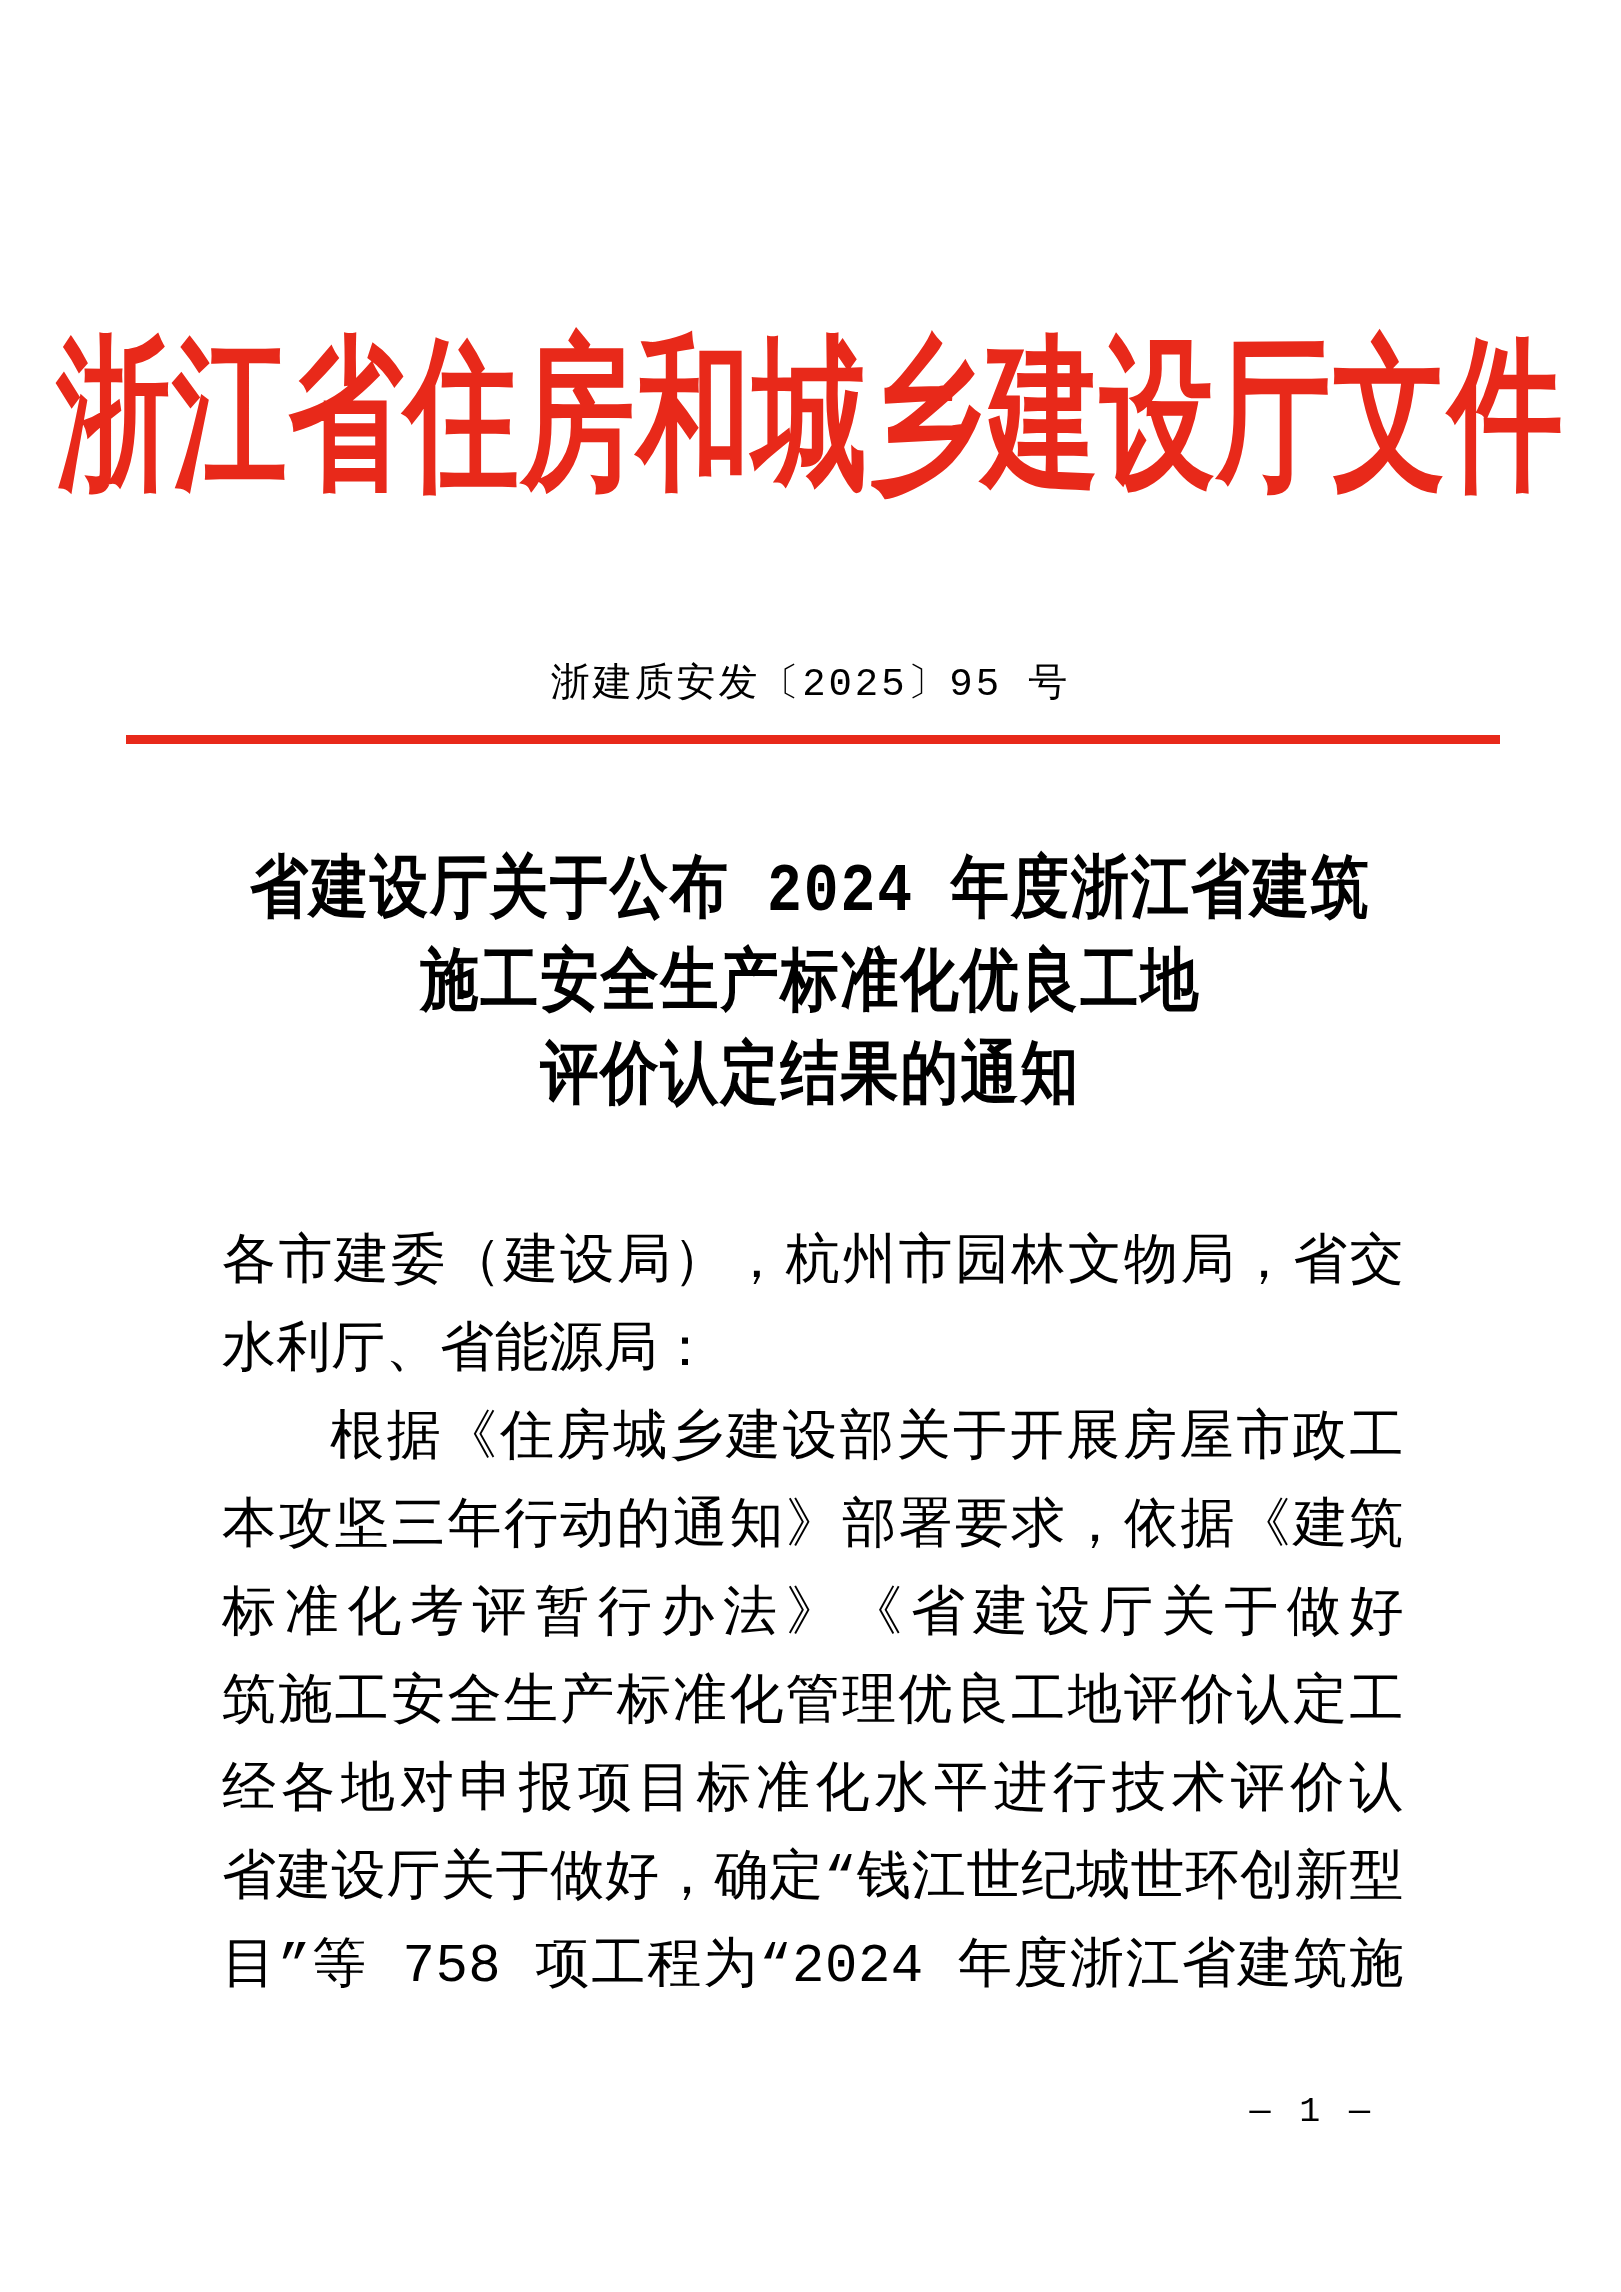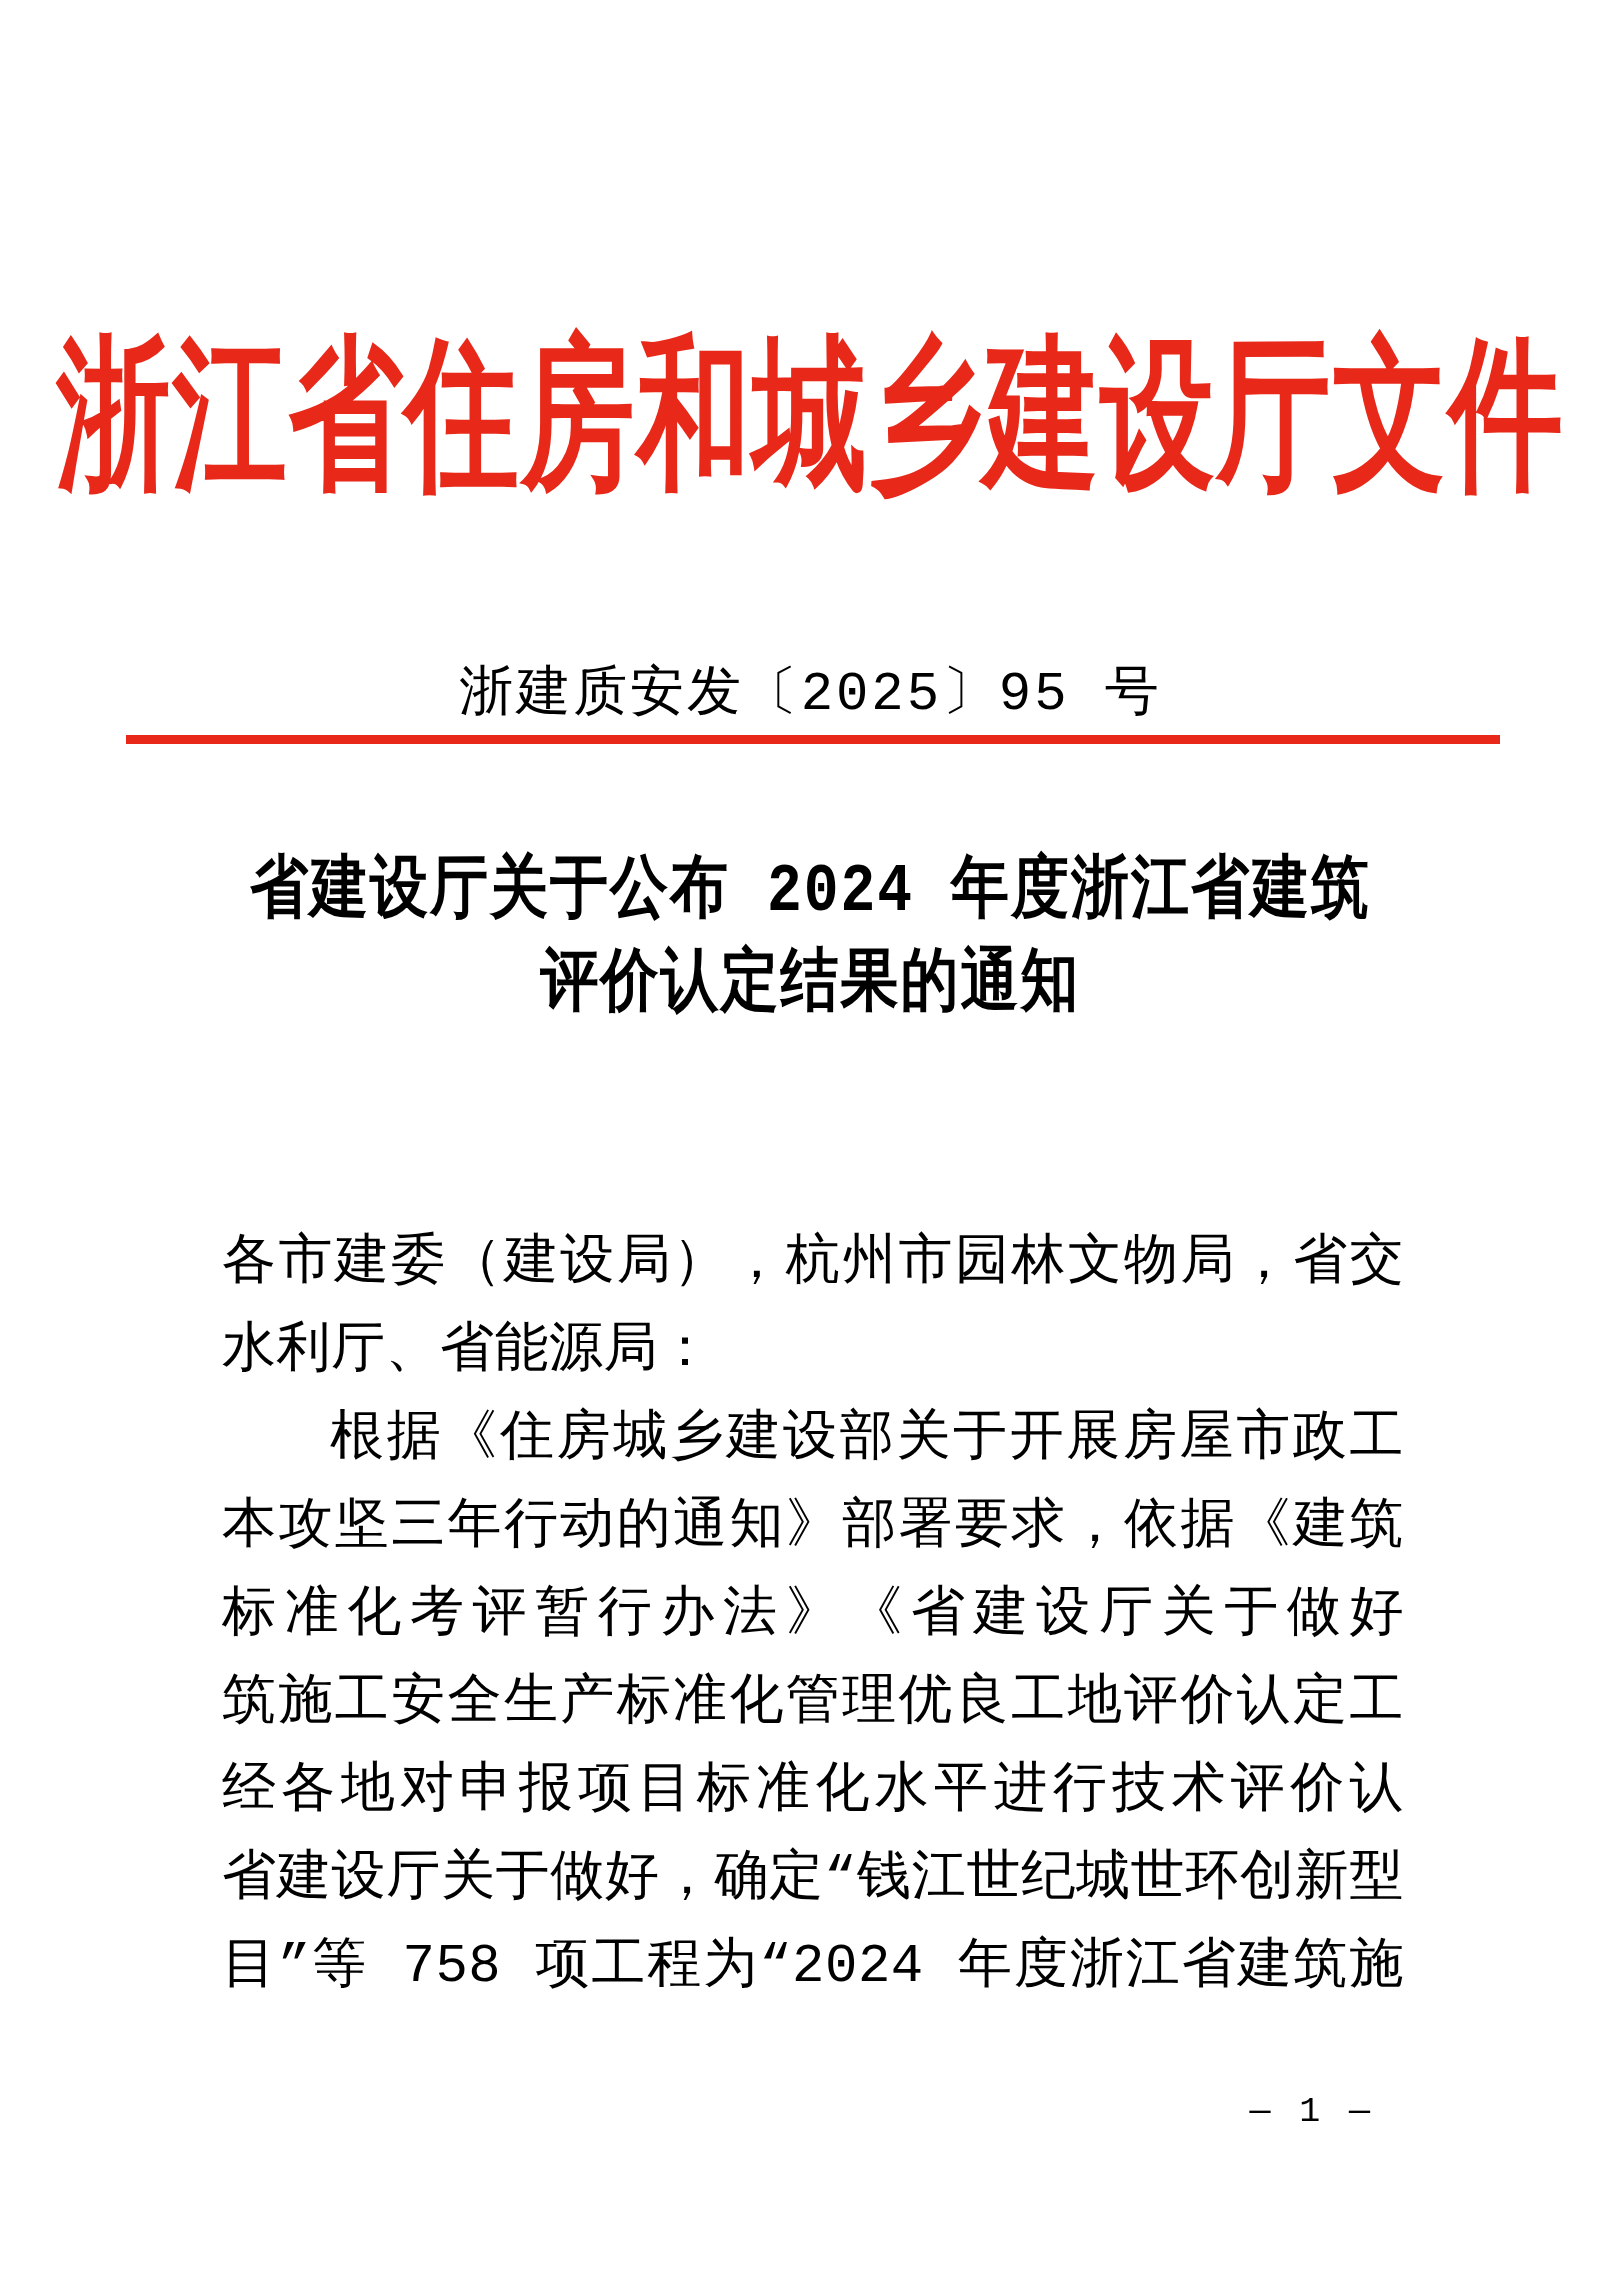--- a/index.html
+++ b/index.html
@@ -26,21 +26,21 @@
     color: var(--accent-red);
     white-space: nowrap;
     transform: scaleY(1.45);
     transform-origin: center top;
   }
   
   .doc-number {
     position: absolute;
     top: 655px; left: 0; right: 0;
     text-align: center;
-    font-size: 54px;
+    font-size: 39px;
     letter-spacing: 2.9px;
     white-space: nowrap;
   }
   
   .red-rule {
     position: absolute;
     top: 735px; left: 126px;
     width: 1374px; height: 8.8px;
     background: var(--accent-red);
   }
@@ -95,20 +95,21 @@
 <div class="page">
 
   <div class="masthead">浙江省住房和城乡建设厅文件</div>
 
   <div class="doc-number">浙建质安发〔2025〕95 号</div>
 
   <div class="red-rule"></div>
 
   <div class="doc-title">
     <div class="t-row"><span class="tl">省建设厅关于公布 2024 年度浙江省建筑</span></div>
+    <div class="t-row"><span class="tl">施工安全生产标准化优良工地</span></div>
     <div class="t-row"><span class="tl">评价认定结果的通知</span></div>
   </div>
 
   <div class="content">
     <div class="c-line j">各市建委（建设局），杭州市园林文物局，省交通运输厅、省</div>
     <div class="c-line">水利厅、省能源局：</div>
     <div class="c-line j ind">根据《住房城乡建设部关于开展房屋市政工程安全生产治</div>
     <div class="c-line j">本攻坚三年行动的通知》部署要求，依据《建筑施工安全生产</div>
     <div class="c-line j">标准化考评暂行办法》《省建设厅关于做好 2024 年度浙江省建</div>
     <div class="c-line j">筑施工安全生产标准化管理优良工地评价认定工作的通知》，</div>

